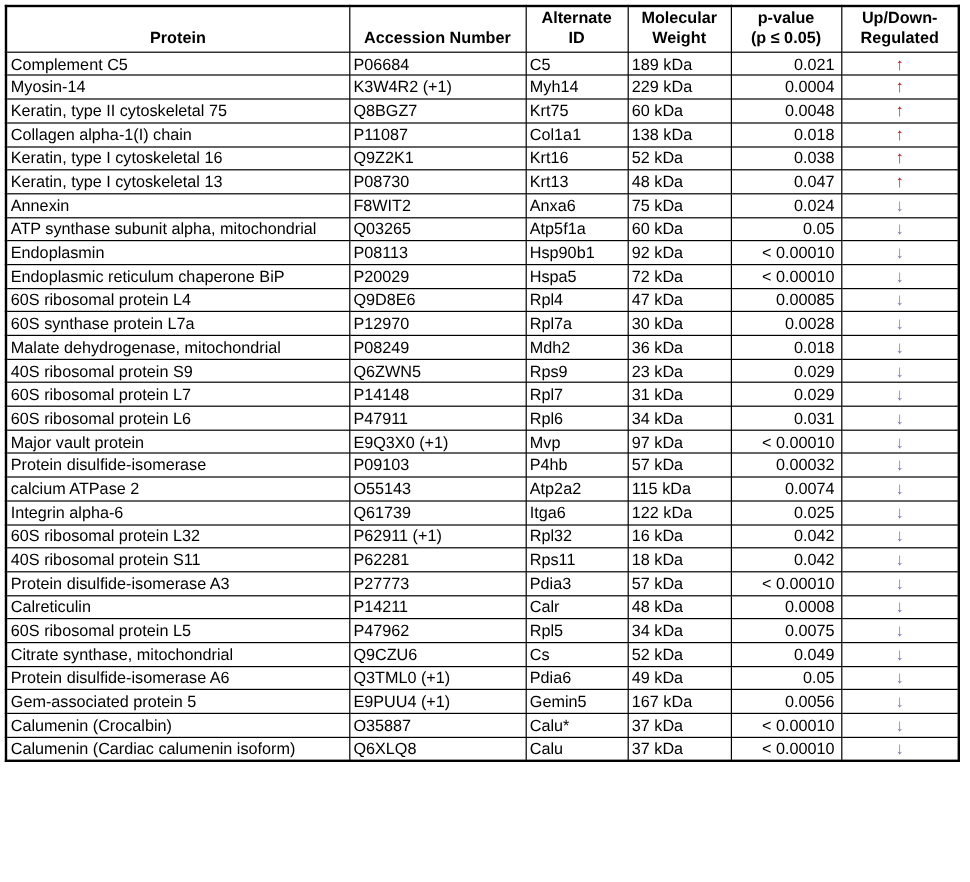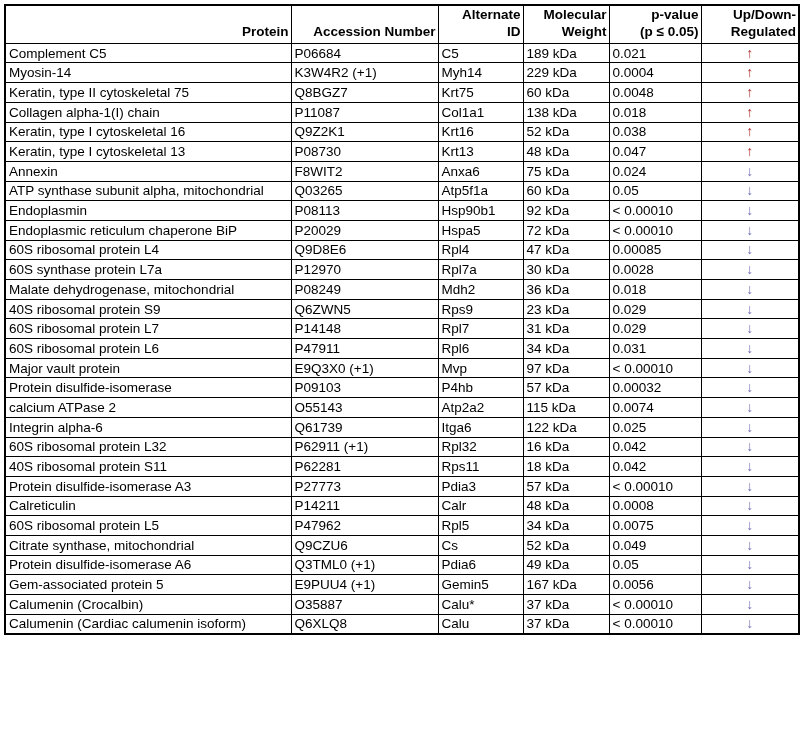--- a/index.html
+++ b/index.html
@@ -30,34 +30,35 @@
 
   th, td {
     border: 1px solid #000000;
     font-size: 13.5px;
     color: #000000;
     overflow: hidden;
     box-sizing: border-box;
   }
   th {
     font-weight: bold;
-    text-align: right;
+    text-align: center;
     vertical-align: bottom;
     white-space: pre-line;
     height: 36px;
     padding: 1px 2px 2px 2px;
     line-height: 1.25;
   }
   td {
     height: 19.7px;
     padding: 0 3px;
     white-space: nowrap;
     vertical-align: middle;
   }
   td.cell-pvalue {
+    text-align: right;
     padding-right: 5px;
   }
   td.cell-reg {
     text-align: center;
   }
   .arrow {
     font-size: 14px;
     line-height: 1;
     display: inline-block;
   }

